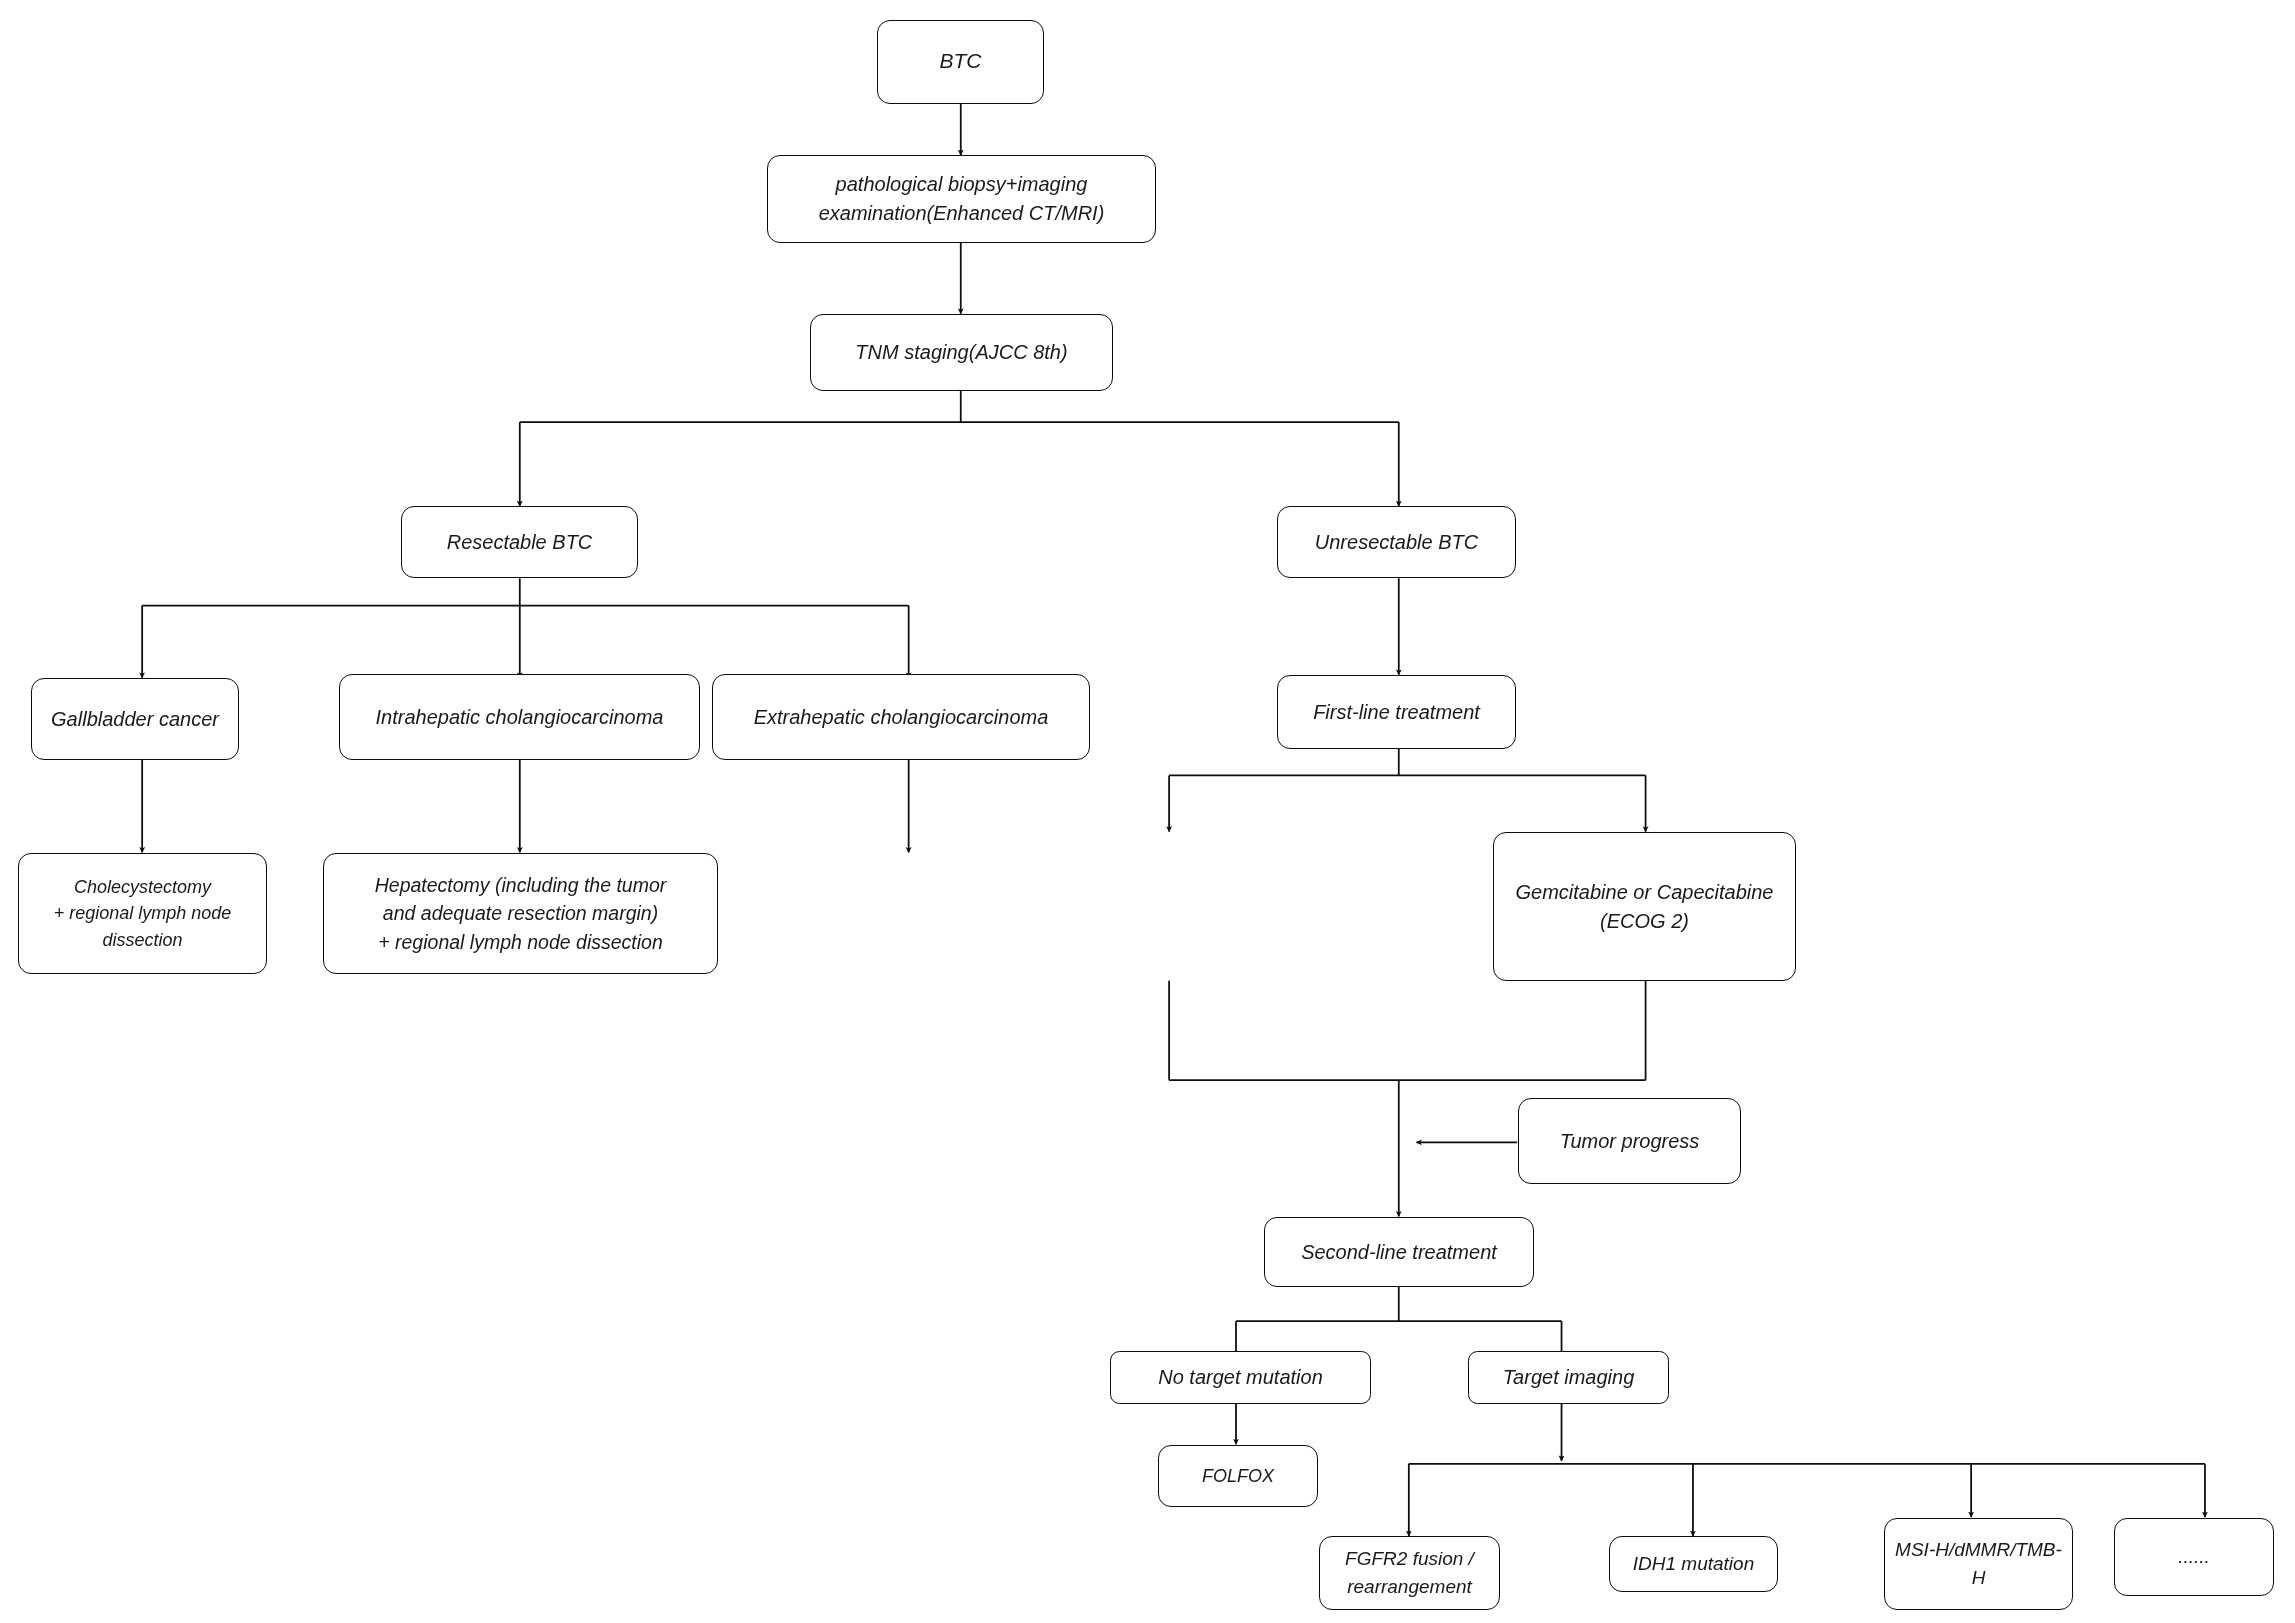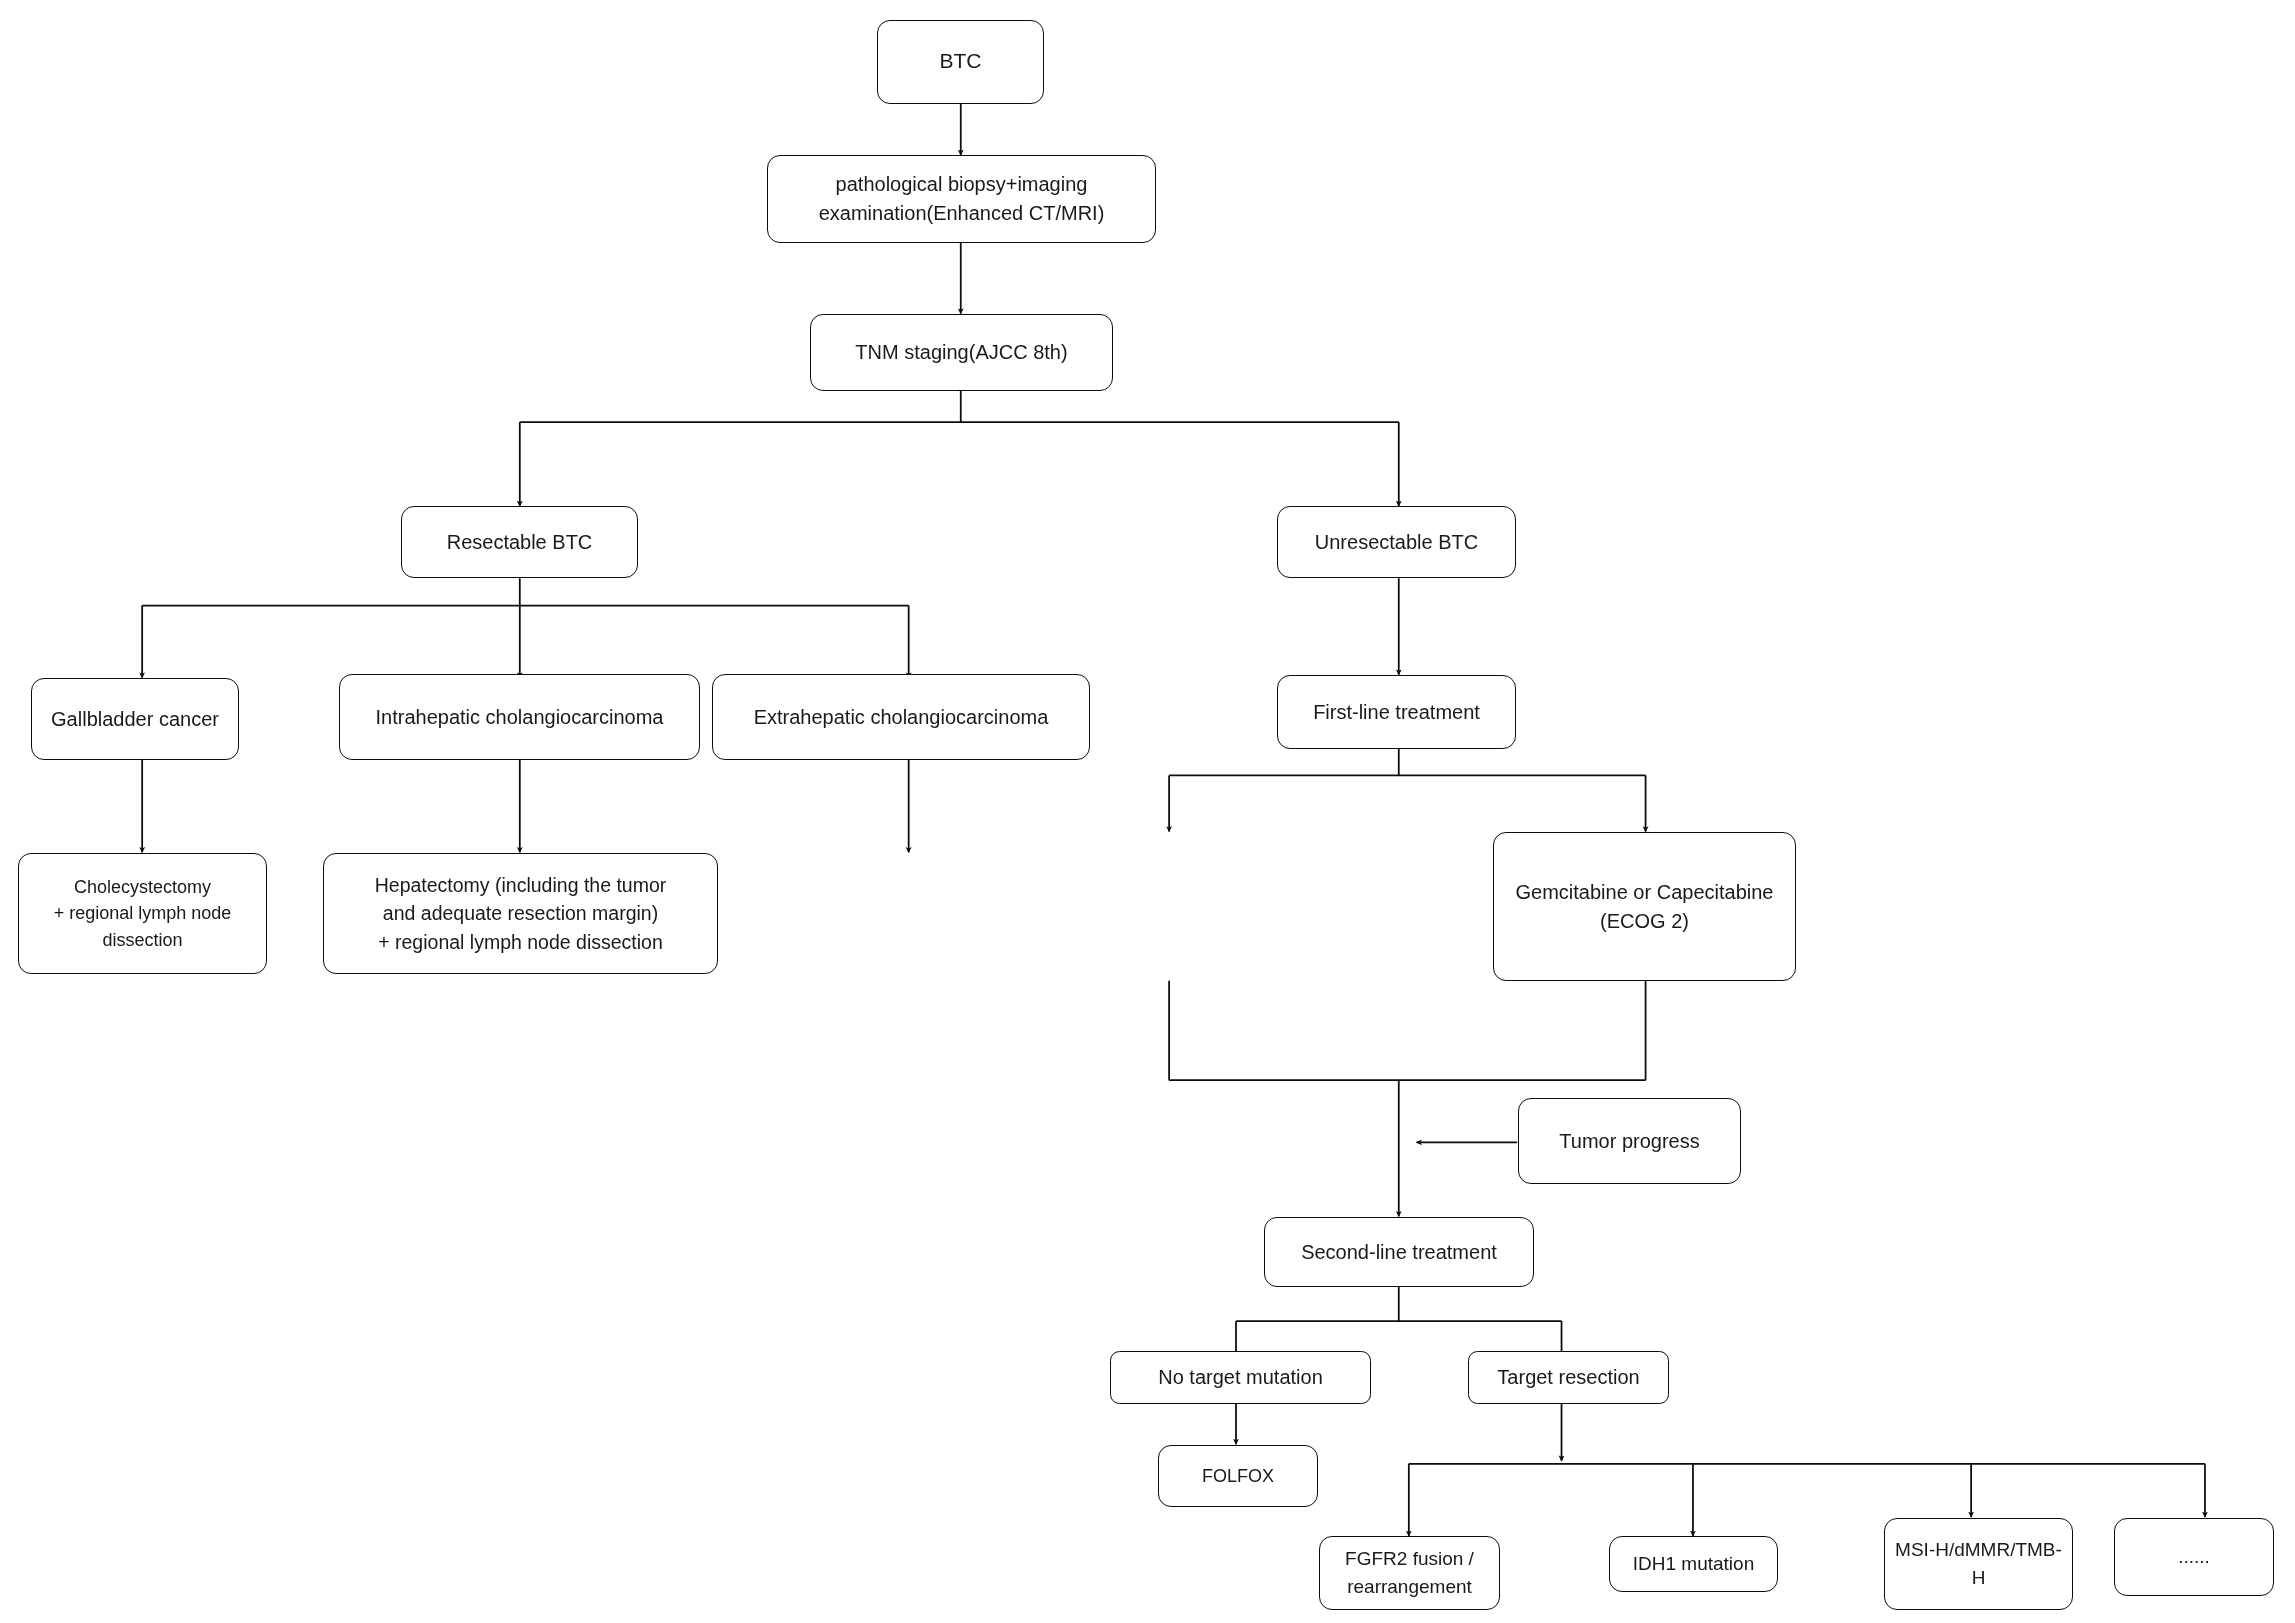--- a/index.html
+++ b/index.html
@@ -38,20 +38,21 @@
     color: #1a1a1a;
     font-family: "Liberation Sans", sans-serif;
     line-height: 1.45;
     padding: 3.6px 8.3px;
     white-space: pre-line;
   }
   .node-text {
     display: block;
     width: 100%;
     white-space: pre-line;
+    font-style: italic;
   }
 </style>
 </head>
 <body>
 
 <div id="flowchart-root">
 
   <svg class="edges" viewBox="0 0 3877 2742" xmlns="http://www.w3.org/2000/svg">
     <defs>
       <marker id="arrowhead" markerWidth="12" markerHeight="12" refX="9" refY="5" orient="auto" markerUnits="userSpaceOnUse">
@@ -172,21 +173,21 @@
 
   <div class="node" style="left:1264px; top:1217px; width:270px; height:70px; font-size:20px;">
     <span class="node-text">Second-line treatment</span>
   </div>
 
   <div class="node" style="left:1110px; top:1351px; width:261px; height:53px; font-size:20px; border-radius:9.5px;">
     <span class="node-text">No target mutation</span>
   </div>
 
   <div class="node" style="left:1468px; top:1351px; width:201px; height:53px; font-size:20px; border-radius:9.5px;">
-    <span class="node-text">Target resection</span>
+    <span class="node-text">Target imaging</span>
   </div>
 
   <div class="node" style="left:1158px; top:1445px; width:160px; height:62px; font-size:18px;">
     <span class="node-text">FOLFOX</span>
   </div>
 
   <div class="node" style="left:1319px; top:1536px; width:181px; height:74px; font-size:19px;">
     <span class="node-text">FGFR2 fusion /
 rearrangement</span>
   </div>

